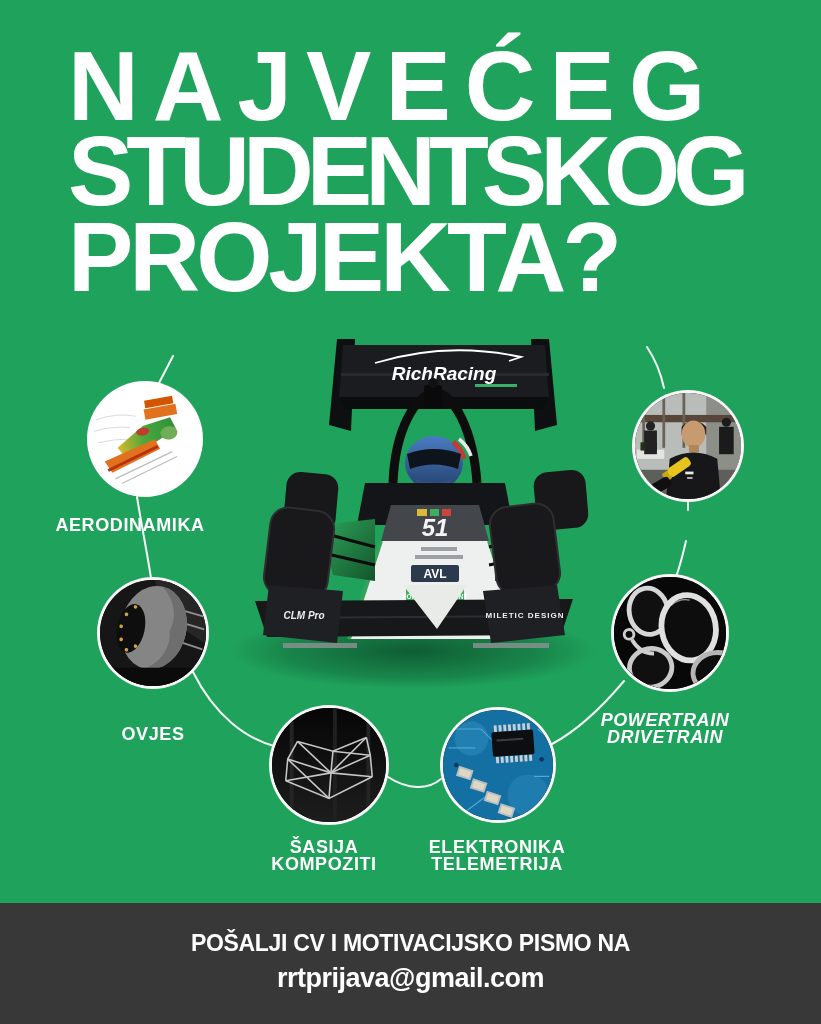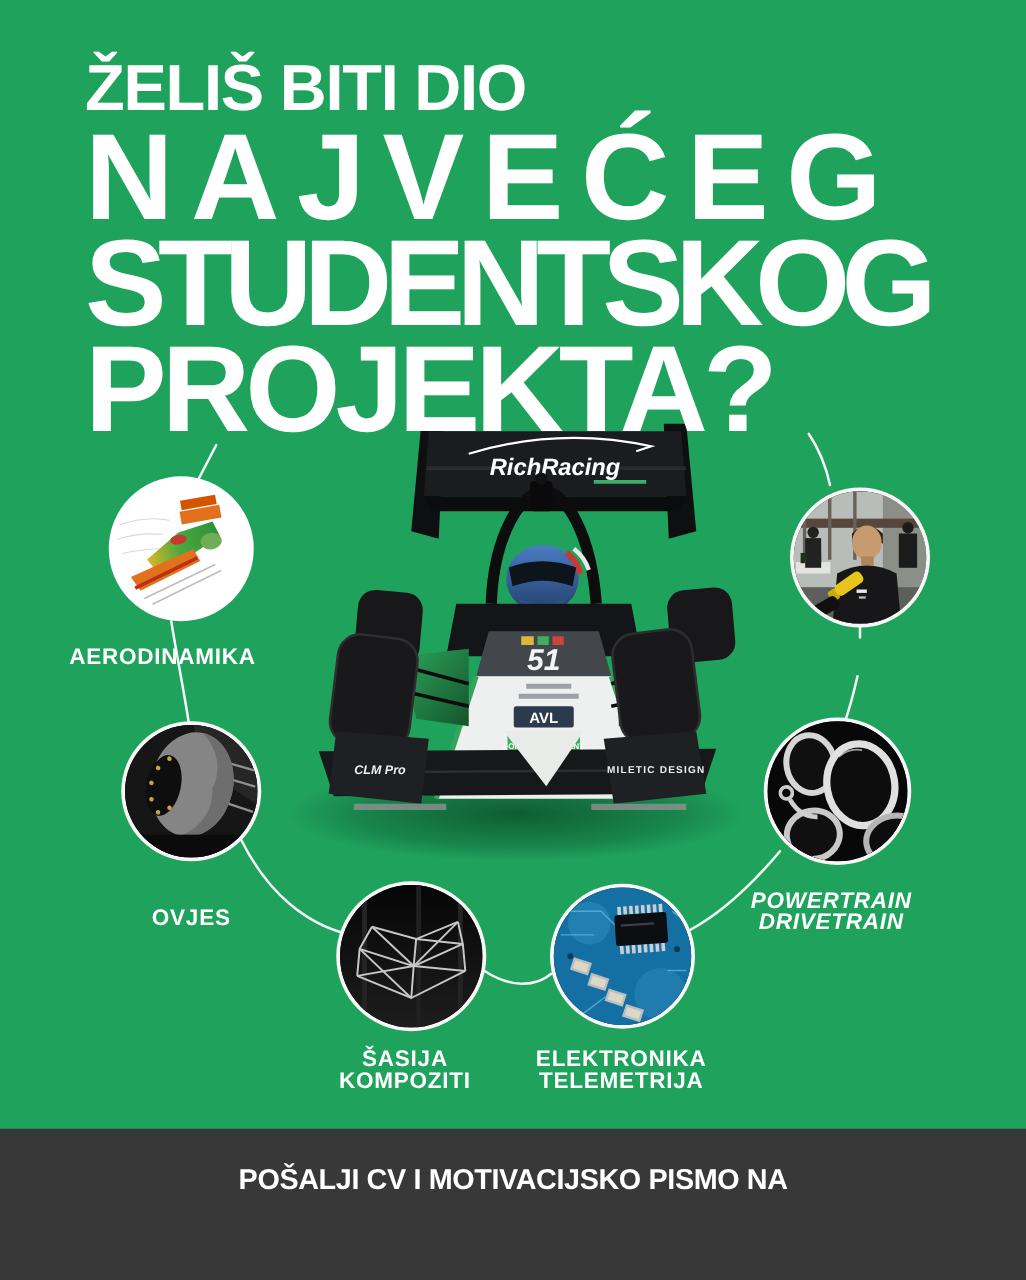--- a/index.html
+++ b/index.html
@@ -40,21 +40,20 @@
   }
   .footer-line1{margin-top:27px;font-size:23px;font-weight:bold;letter-spacing:-.3px;}
   .footer-email{margin-top:6px;font-size:27px;font-weight:bold;letter-spacing:-.5px;}
 </style>
 </head>
 <body>
 
 <div id="poster">
 
   <div class="headline">
-    <div class="hl-small">ŽELIŠ BITI DIO</div>
     <div class="hl-big hl-l2">NAJVEĆEG</div>
     <div class="hl-big hl-l3">STUDENTSKOG</div>
     <div class="hl-big hl-l4">PROJEKTA?</div>
   </div>
 
   <svg id="connectors" width="821" height="1024" viewBox="0 0 821 1024">
     <g stroke="#ffffff" stroke-width="2" fill="none" stroke-linecap="round" opacity=".95">
       <path d="M173,356 L159,383"></path>
       <path d="M137,497 C141,522 147,552 151,578"></path>
       <path d="M193,672 C215,716 246,739 277,747"></path>
@@ -363,15 +362,16 @@
       </g>
     </svg>
   </div>
   <div class="dept-label" style="left:497px;top:839px;">
     <span>ELEKTRONIKA</span>
     <span>TELEMETRIJA</span>
   </div>
 
   <div id="footer">
     <div class="footer-line1">POŠALJI CV I MOTIVACIJSKO PISMO NA</div>
+    <div class="footer-email">rrtprijava@gmail.com</div>
   </div>
 
 </div>
 
 </body></html>

